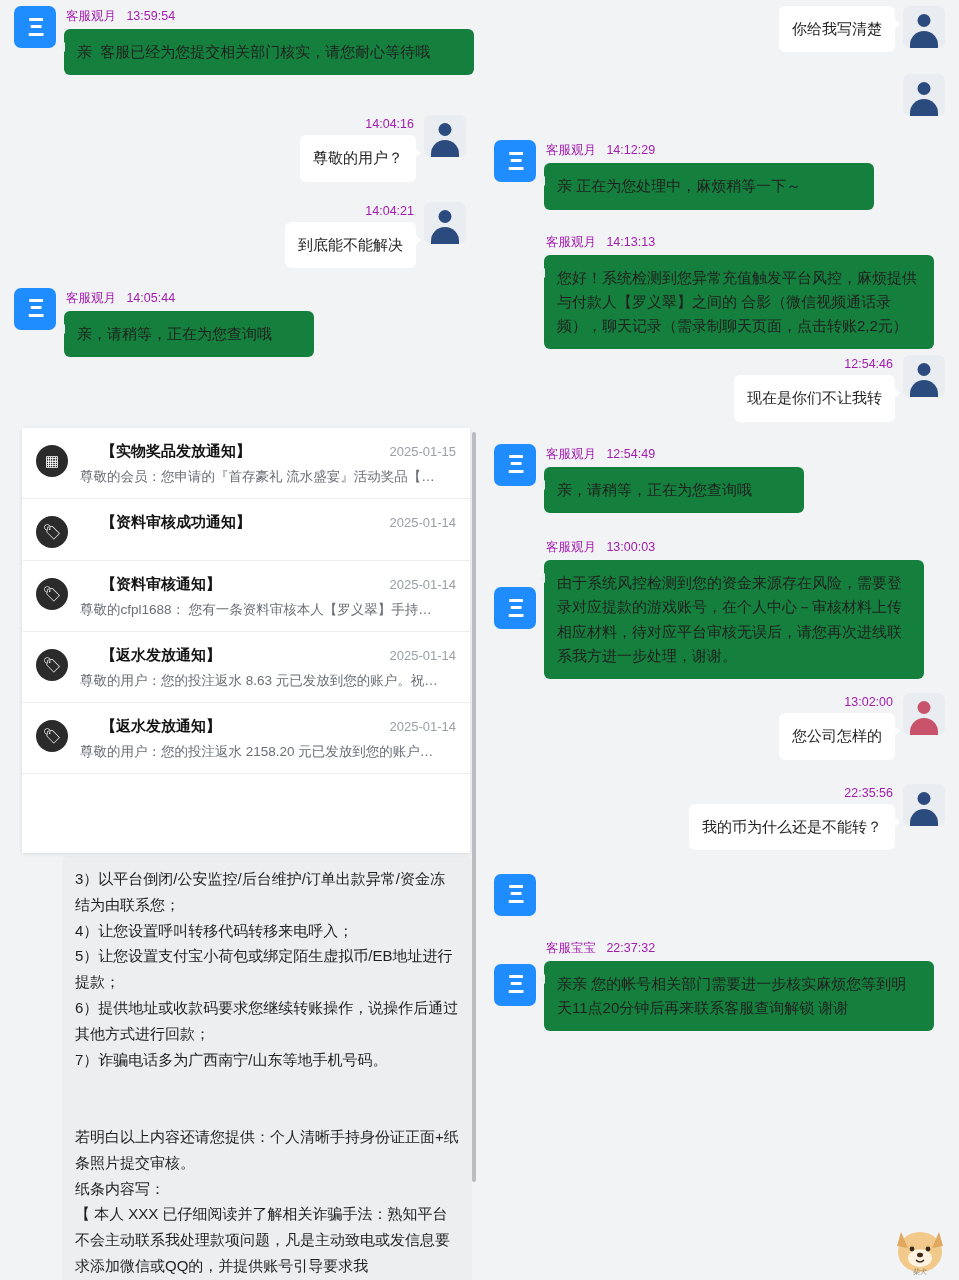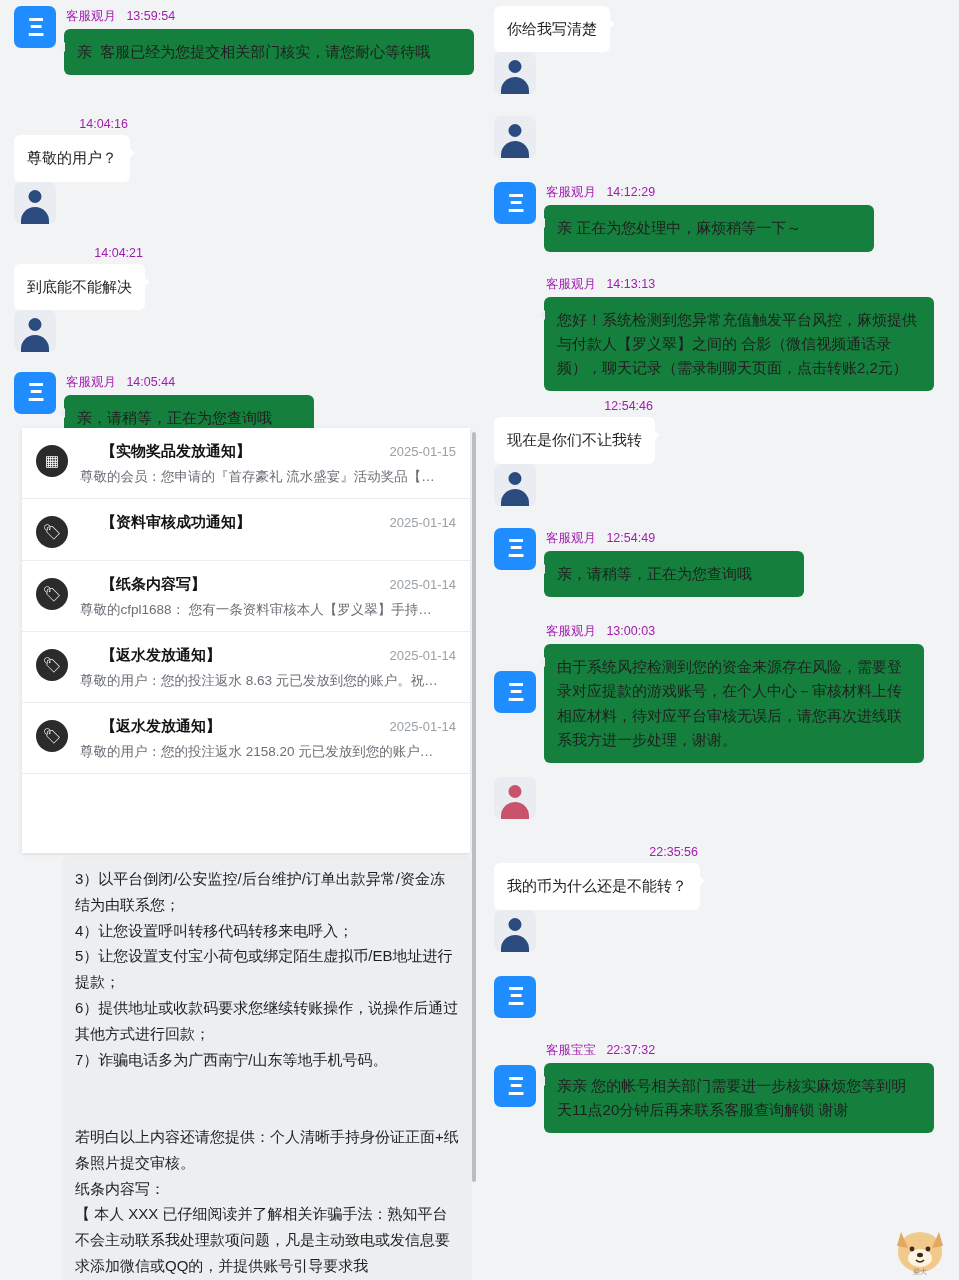--- a/index.html
+++ b/index.html
@@ -21,21 +21,21 @@
     height: 1280px;
     overflow: hidden;
   }
   #left-col { left: 0; width: 480px; background: #f2f3f5; }
   #right-col { left: 480px; width: 479px; background: #f2f3f5; }
 
   .chat { padding: 6px 14px 10px 14px; }
 
   .row { display: flex; align-items: flex-start; margin-bottom: 6px; }
   .row.left { justify-content: flex-start; }
-  .row.right { justify-content: flex-end; flex-direction: column; }
+  .row.right { justify-content: flex-end; }
 
   .avatar {
     width: 42px; height: 42px;
     border-radius: 7px;
     flex: 0 0 42px;
     overflow: hidden;
     position: relative;
   }
   .avatar.agent { background: #1f8cff; }
   .avatar.agent .glyph {
@@ -365,20 +365,24 @@
             &nbsp;
             <span>13:00:03</span>
           </div>
           <div class="bubble in" style="width:380px">由于系统风控检测到您的资金来源存在风险，需要登录对应提款的游戏账号，在个人中心－审核材料上传相应材料，待对应平台审核无误后，请您再次进线联系我方进一步处理，谢谢。</div>
         </div>
       </div>
 
       <div style="height:8px"></div>
 
       <div class="row right">
+        <div class="bubble-wrap">
+          <div class="meta">13:02:00</div>
+          <div class="bubble out">您公司怎样的</div>
+        </div>
         <div class="avatar user pink">
             <span class="head"></span>
             <span class="body"></span>
           </div>
       </div>
 
       <div style="height:18px"></div>
 
       <div class="row right">
         <div class="bubble-wrap">
@@ -453,21 +457,21 @@
           <div class="notif-date">2025-01-14</div>
         </div>
       </div>
     </div>
     <div class="notif-item">
       <div class="notif-icon">
           <span class="i-glyph">🏷</span>
         </div>
       <div class="notif-body">
         <div class="notif-top">
-          <div class="notif-title">【纸条内容写】</div>
+          <div class="notif-title">【资料审核通知】</div>
           <div class="notif-date">2025-01-14</div>
         </div>
         <div class="notif-desc">尊敬的cfpl1688：  您有一条资料审核本人【罗义翠】手持…</div>
       </div>
     </div>
     <div class="notif-item">
       <div class="notif-icon">
           <span class="i-glyph">🏷</span>
         </div>
       <div class="notif-body">

